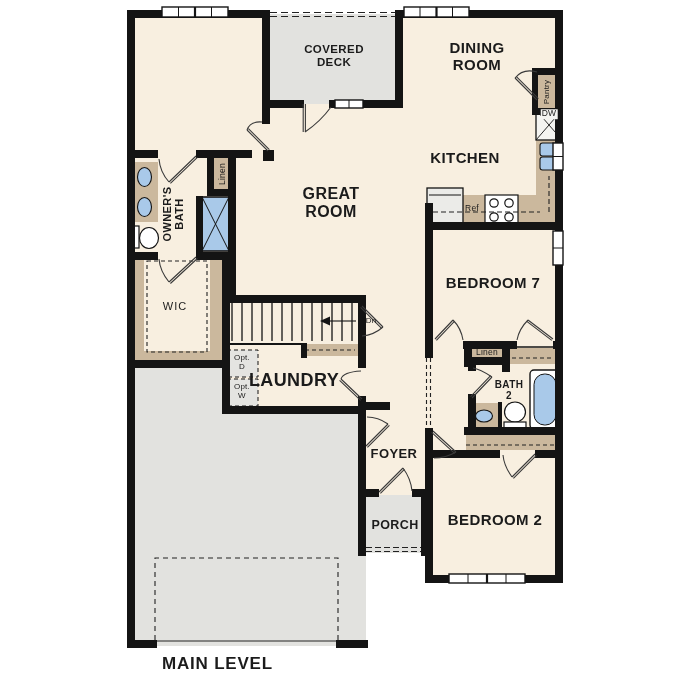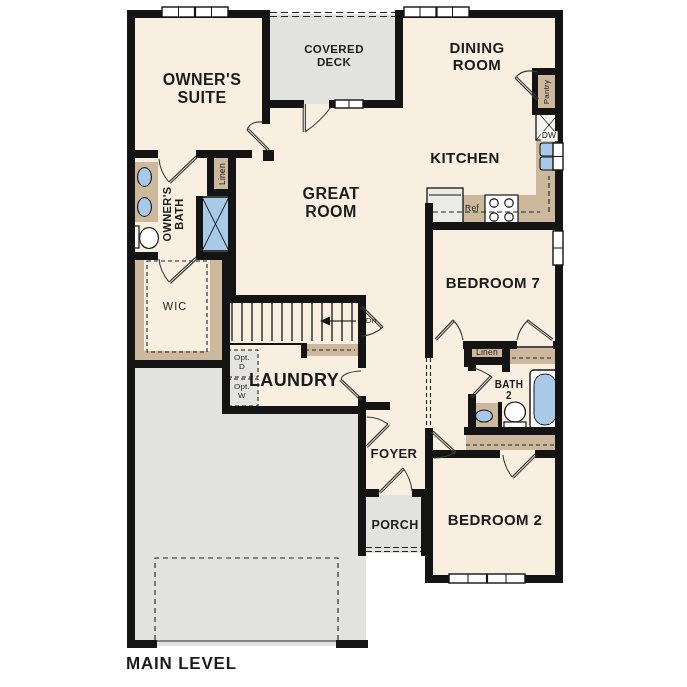--- a/index.html
+++ b/index.html
@@ -4,21 +4,21 @@
 <style>
   html,body{margin:0;padding:0;background:#fff;}
   .plan{position:relative;width:687px;height:687px;background:#fff;overflow:hidden;
         font-family:"Liberation Sans",sans-serif;}
   .plan svg{position:absolute;left:0;top:0;}
   .lbl{position:absolute;transform:translate(-50%,-50%);text-align:center;
        white-space:pre-line;font-weight:700;color:#1b1b1b;line-height:1.12;
        letter-spacing:.4px;}
   .lbl.reg{font-weight:400;letter-spacing:.2px;}
   .lbl.rot{transform:translate(-50%,-50%) rotate(-90deg);}
-  .lbl.left{transform:translate(0,-50%);text-align:center;}
+  .lbl.left{transform:translate(0,-50%);text-align:center;margin-left:36px;}
   .lbl.bg{background:#f4f4f1;padding:0 1px;}
 </style>
 </head>
 <body>
 
 <div class="plan">
 <svg width="687" height="687" viewBox="0 0 687 687">
 
   <g>
     <rect x="131" y="14" width="428" height="565" fill="#f8efe0"></rect>
@@ -211,22 +211,20 @@
     <path d="M528,320 Q519,329 517,340"></path>
     <path d="M472,398 L492,377 M470.6,396.6 L490.6,375.6"></path>
     <path d="M492,377 Q480,369 473,368"></path>
     <path d="M535,454 L512,477 M536.4,455.4 L513.4,478.4"></path>
     <path d="M512,477 Q504,466 503,455"></path>
     <path d="M433,431 L456,452 M431.6,432.4 L454.6,453.4"></path>
     <path d="M456,452 Q446,458 434,458"></path>
   </g>
 </svg>
 
-  <div class="lbl" style="left:202px;top:89px;font-size:16px">OWNER'S
-SUITE</div>
   <div class="lbl" style="left:334px;top:56px;font-size:11.5px">COVERED
 DECK</div>
   <div class="lbl" style="left:477px;top:57px;font-size:15px">DINING
 ROOM</div>
   <div class="lbl" style="left:465px;top:158px;font-size:15px">KITCHEN</div>
   <div class="lbl" style="left:331px;top:203px;font-size:16px">GREAT
 ROOM</div>
   <div class="lbl rot" style="left:173px;top:214px;font-size:11px">OWNER'S
 BATH</div>
   <div class="lbl rot reg" style="left:222.5px;top:174px;font-size:8.5px">Linen</div>
@@ -238,16 +236,16 @@
 W</div>
   <div class="lbl reg" style="left:371px;top:321px;font-size:8px">Dn</div>
   <div class="lbl" style="left:394px;top:454px;font-size:13px">FOYER</div>
   <div class="lbl" style="left:395px;top:525px;font-size:12.5px">PORCH</div>
   <div class="lbl" style="left:493px;top:283px;font-size:15px">BEDROOM 7</div>
   <div class="lbl reg" style="left:487px;top:353px;font-size:8.5px">Linen</div>
   <div class="lbl" style="left:509px;top:390px;font-size:10px">BATH
 2</div>
   <div class="lbl" style="left:495px;top:520px;font-size:15px">BEDROOM 2</div>
   <div class="lbl rot reg" style="left:546.5px;top:92px;font-size:8px">Pantry</div>
-  <div class="lbl reg bg" style="left:549px;top:136px;font-size:8.5px">DW</div>
+  <div class="lbl reg bg" style="left:549px;top:114px;font-size:8.5px">DW</div>
   <div class="lbl reg" style="left:472px;top:209px;font-size:8.5px">Ref</div>
   <div class="lbl left" style="left:126px;top:664px;font-size:17px;letter-spacing:.8px">MAIN LEVEL</div>
 </div>
 
 </body></html>

